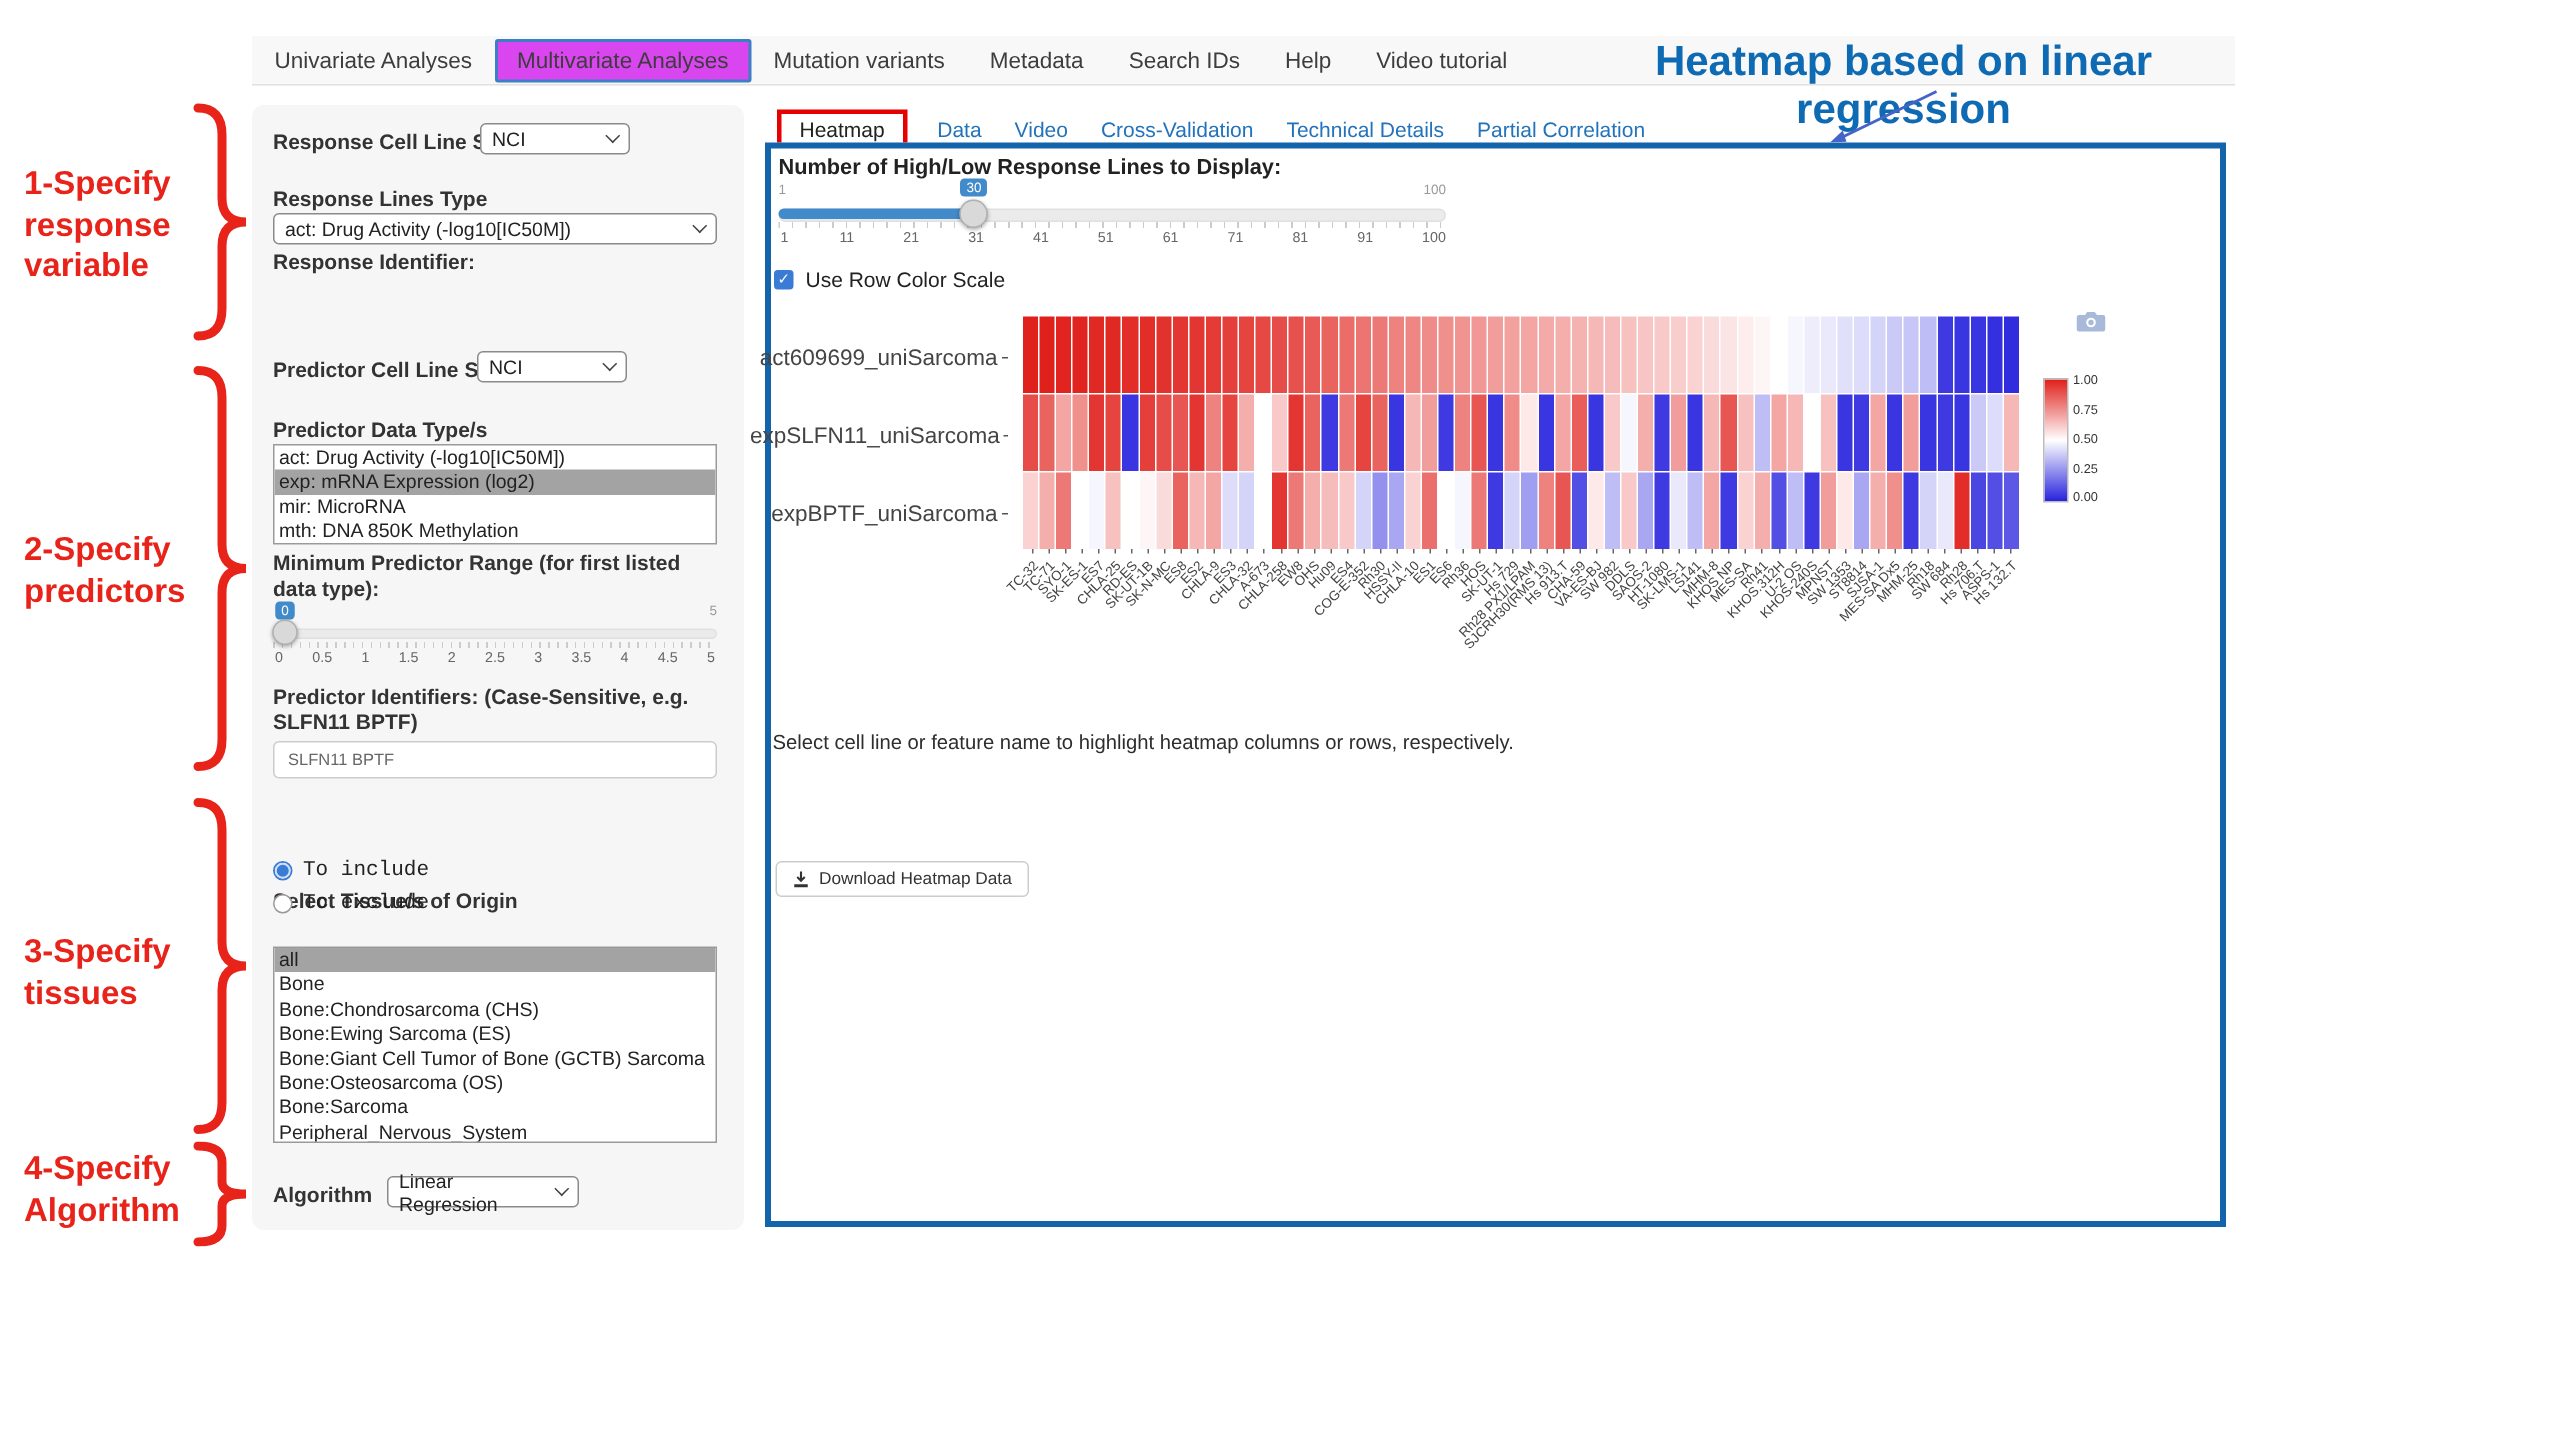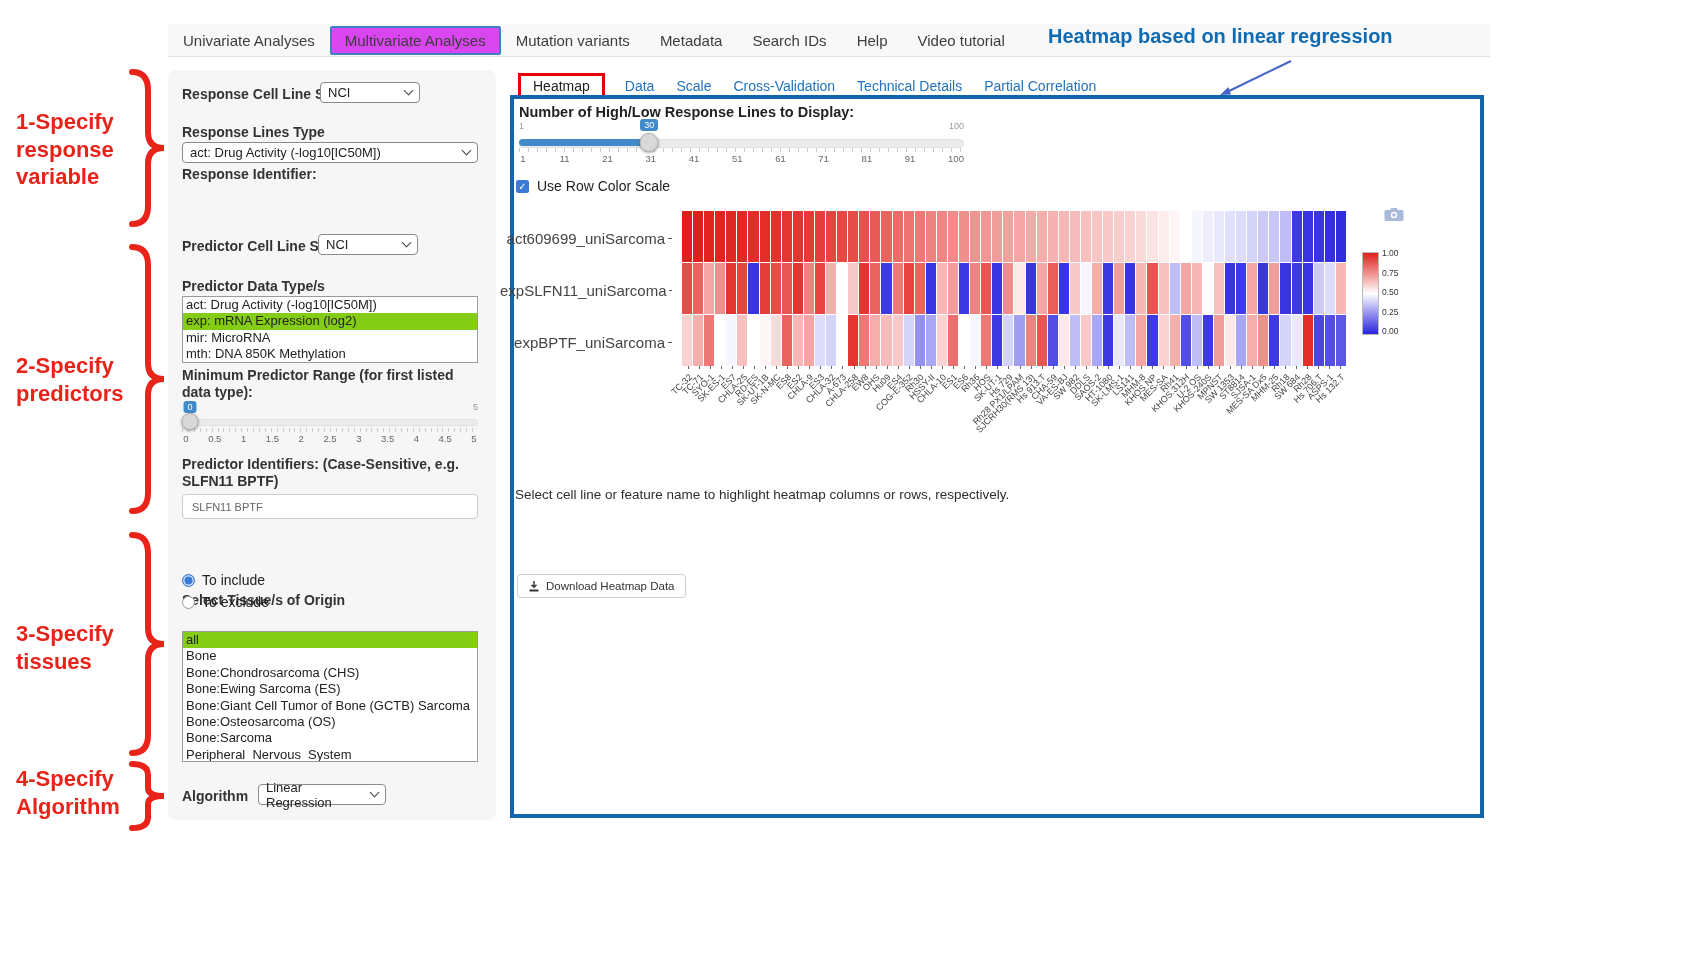--- a/index.html
+++ b/index.html
@@ -1,48 +1,48 @@
 <!DOCTYPE html>
 <html><head>
 <meta charset="utf-8">
 <style>
   html,body{margin:0;padding:0;background:#fff;}
   #app{position:relative;width:1696px;height:956px;background:#fff;font-family:"Liberation Sans",sans-serif;overflow:hidden;padding-left:12px;}
   
   .nav{position:absolute;left:168px;top:24px;width:1322px;height:32px;background:#f8f8f8;border-bottom:1px solid #e2e2e2;display:flex;align-items:center;font-size:15px;color:#3d3d3d;}
   .nav-tab{padding:4px 13px;border:2px solid transparent;cursor:pointer;white-space:nowrap;}
   .nav-tab.active{border-color:#3d7fc4;background:#d946ef;border-radius:2px;}
-  .heading{position:absolute;left:1048px;top:25px;width:442px;text-align:left;font-size:20px;font-weight:bold;color:#0e6ab2;}
+  .heading{position:absolute;left:1048px;top:25px;width:442px;text-align:center;font-size:28px;font-weight:bold;color:#0e6ab2;}
   
   .anno{position:absolute;color:#e8231a;font-weight:bold;font-size:22px;line-height:1.25;white-space:pre-line;}
   .brace{position:absolute;left:126px;width:44px;}
   .arrow-svg{position:absolute;left:1213px;top:55px;}
   
   .panel{position:absolute;left:168px;top:70px;width:328px;height:750px;background:#f6f6f6;border-radius:8px;}
   .panel *{box-sizing:border-box;}
   .p-abs{position:absolute;}
   .lbl{font-weight:bold;font-size:14px;color:#333;}
   .fake-select{background:#fff;border:1.5px solid #8a8a8a;border-radius:4px;height:21px;display:flex;align-items:center;justify-content:space-between;padding:0 7px;font-size:13px;color:#222;cursor:pointer;}
   .chev{width:7px;height:7px;border-right:1.8px solid #444;border-bottom:1.8px solid #444;transform:rotate(45deg);margin-top:-4px;flex:0 0 auto;margin-left:6px;}
   .txt-input{background:#fff;border:1px solid #ccc;border-radius:4px;height:25px;font-size:11px;color:#666;display:flex;align-items:center;padding:0 9px;}
   .listbox{background:#fff;border:1px solid #9a9a9a;overflow:hidden;}
   .listbox .opt{font-size:13px;color:#222;line-height:16.4px;padding:0 3px;white-space:nowrap;cursor:pointer;}
-  .listbox .opt.sel{background:#84cc16;}
+  .listbox .opt.sel{background:#a3a3a3;}
   
   .slider{position:relative;}
   .sl-minmax{position:absolute;top:0;font-size:9px;color:#999;}
   .sl-badge{position:absolute;top:1px;transform:translateX(-50%);background:#428bca;color:#fff;font-size:9px;padding:1px 4px;border-radius:3px;}
   .sl-track{position:absolute;left:0;right:0;height:7px;background:#ebebeb;border:1px solid #e0e0e0;border-radius:5px;}
   .sl-fill{position:absolute;height:7px;background:#428bca;border-radius:5px 0 0 5px;}
   .sl-handle{position:absolute;width:17px;height:17px;border-radius:50%;background:#d9d9d9;border:1px solid #b0b0b0;box-shadow:0 1px 3px rgba(0,0,0,.35);transform:translateX(-50%);cursor:pointer;}
   .sl-minor{position:absolute;left:0;right:0;height:4px;background-image:repeating-linear-gradient(90deg,#ccc 0 1px,transparent 1px 9px);}
   .sl-ticks{position:absolute;left:0;right:0;display:flex;justify-content:space-between;font-size:9.5px;color:#666;}
   .sl-ticks span{min-width:8px;text-align:center;}
   
-  .radio-row{display:flex;align-items:center;gap:7px;font-size:14px;color:#222;cursor:pointer;}
+  .radio-row{display:flex;align-items:center;gap:7px;font-size:14px;color:#222;cursor:pointer;font-family:Liberation Mono, monospace;}
   .radio{width:13px;height:13px;border-radius:50%;background:#fff;border:1.5px solid #999;}
   .radio.on{background:#3a7bd5;border:1.5px solid #3a7bd5;box-shadow:inset 0 0 0 1.5px #cfe0f7;}
   .checkbox{width:13px;height:13px;background:#3a7bd5;border-radius:2.5px;color:#fff;font-size:10px;line-height:13px;text-align:center;cursor:pointer;}
   
   .main-panel{position:absolute;left:510px;top:95px;width:974px;height:723px;border:4px solid #1464ab;background:#fff;box-sizing:border-box;}
   .main-tabs{position:absolute;left:518px;top:73px;height:26px;display:flex;align-items:center;gap:18px;font-size:14px;}
   .main-tab{color:#2273bb;cursor:pointer;white-space:nowrap;padding:2px 2px;}
   .main-tab.active{color:#222;border:3px solid #e60000;padding:2px 12px;background:#fff;}
   .bold-lbl{position:absolute;font-weight:bold;font-size:14.5px;color:#222;}
   
@@ -181,21 +181,21 @@
     <div class="p-abs lbl" style="left:14px;top:718px;">Algorithm</div>
     <div class="p-abs fake-select" style="left:90px;top:714px;width:128px;">
       <span>Linear Regression</span>
       <span class="chev"></span>
     </div>
   </div>
 
   <div class="main-tabs" id="main-tabs">
       <div class="main-tab active">Heatmap</div>
       <div class="main-tab">Data</div>
-      <div class="main-tab">Scale</div>
+      <div class="main-tab">Video</div>
       <div class="main-tab">Cross-Validation</div>
       <div class="main-tab">Technical Details</div>
       <div class="main-tab">Partial Correlation</div>
     </div>
   <div class="main-panel"></div>
 
   <div class="bold-lbl" style="left:519px;top:104px;">Number of High/Low Response Lines to Display:</div>
   <div class="slider" style="position:absolute;left:519px;top:118px;width:445px;height:48px;">
     <span class="sl-minmax" style="left:0;top:3px;">1</span>
     <span class="sl-minmax" style="right:0;top:3px;">100</span>

